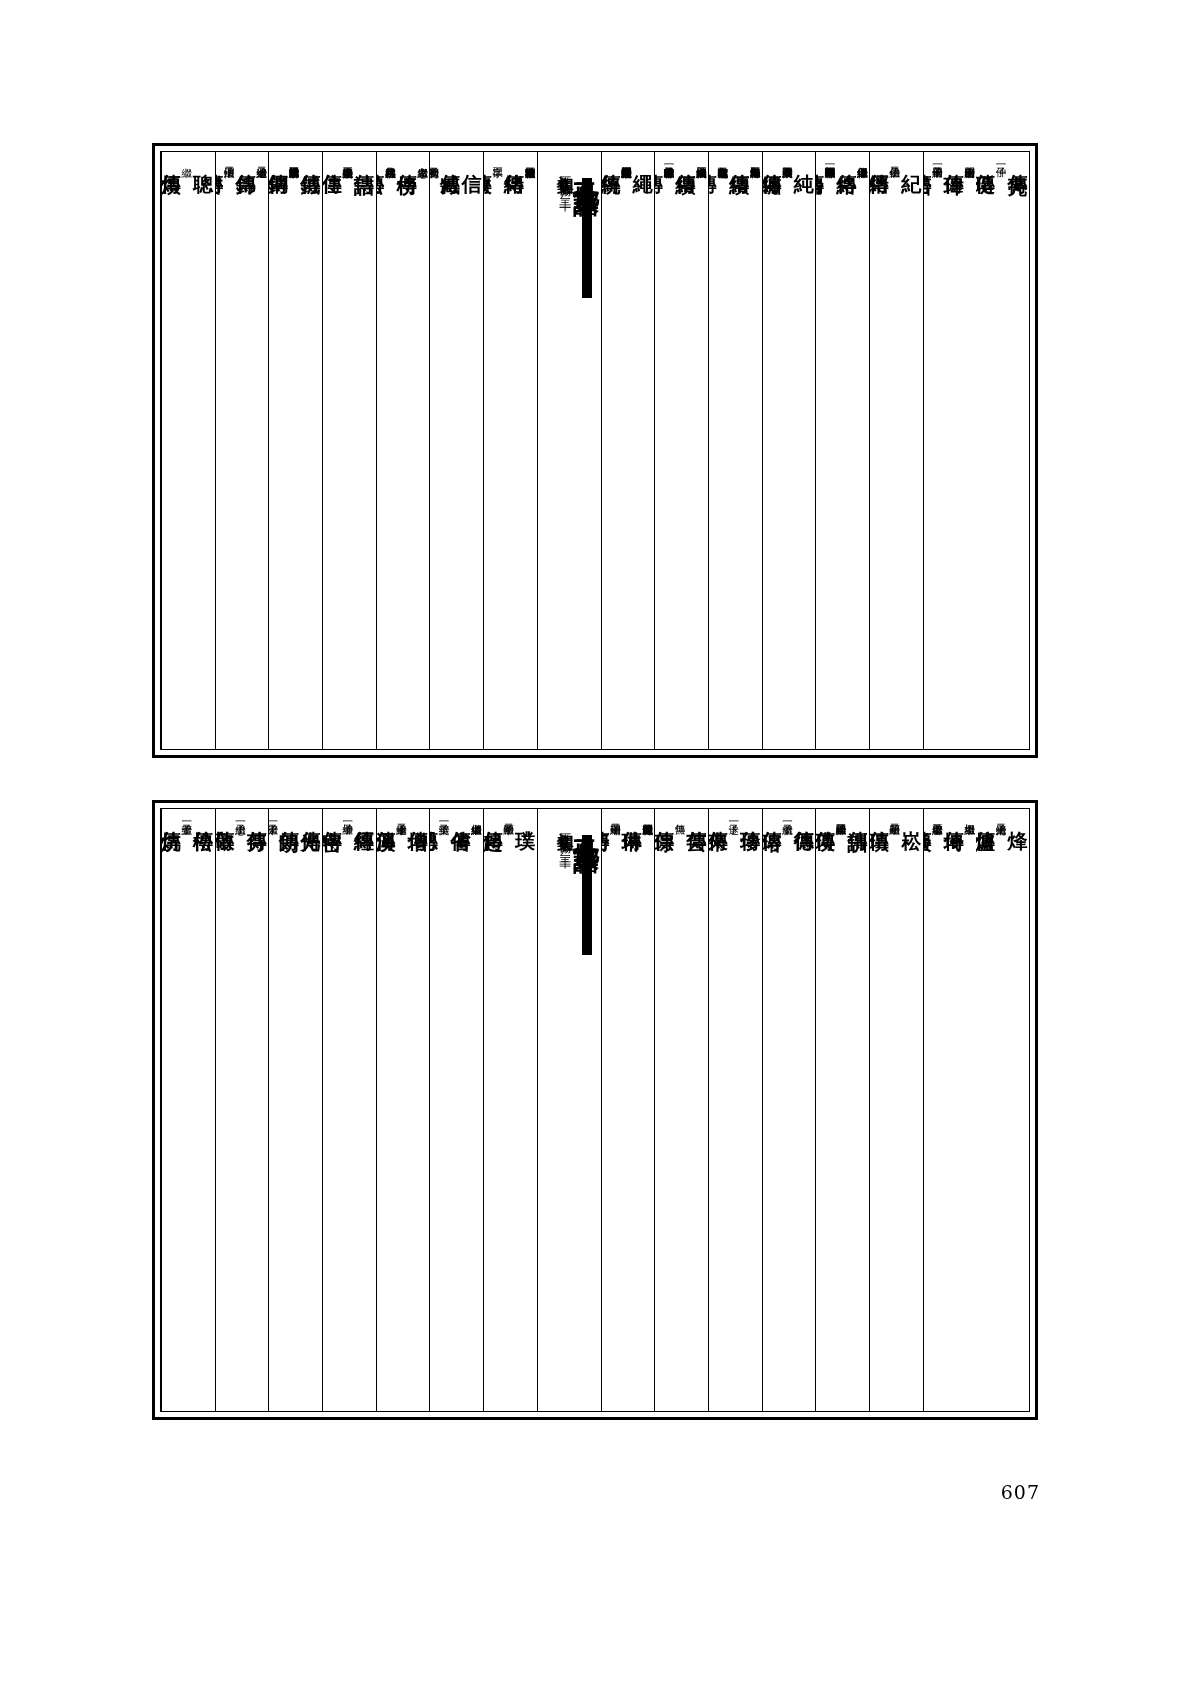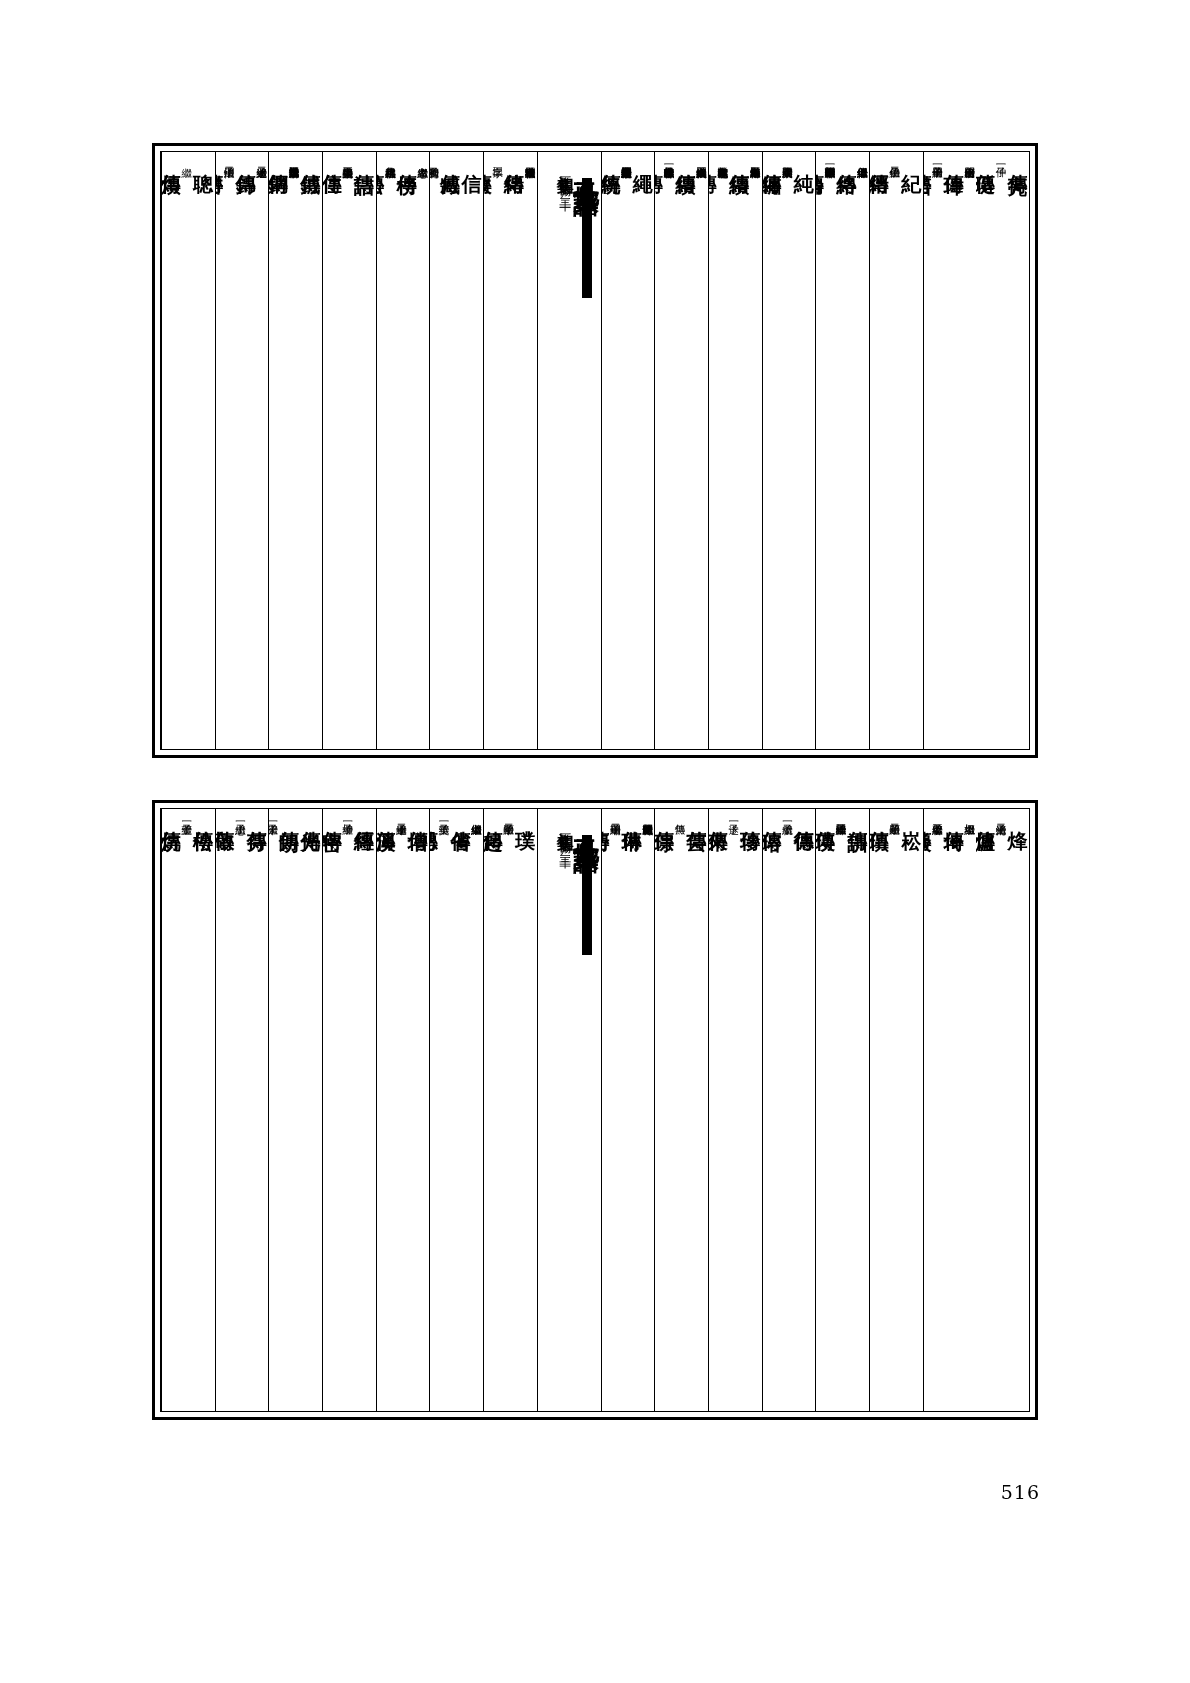--- a/index.html
+++ b/index.html
@@ -556,15 +556,15 @@
           </div>
         <div class="entry">
             <span class="run name">傳炕</span>
           </div>
 
       </div>
 
     </div>
   </div>
 
-  <div class="pageno">516</div>
+  <div class="pageno">607</div>
 
 </div>
 
 </body></html>

